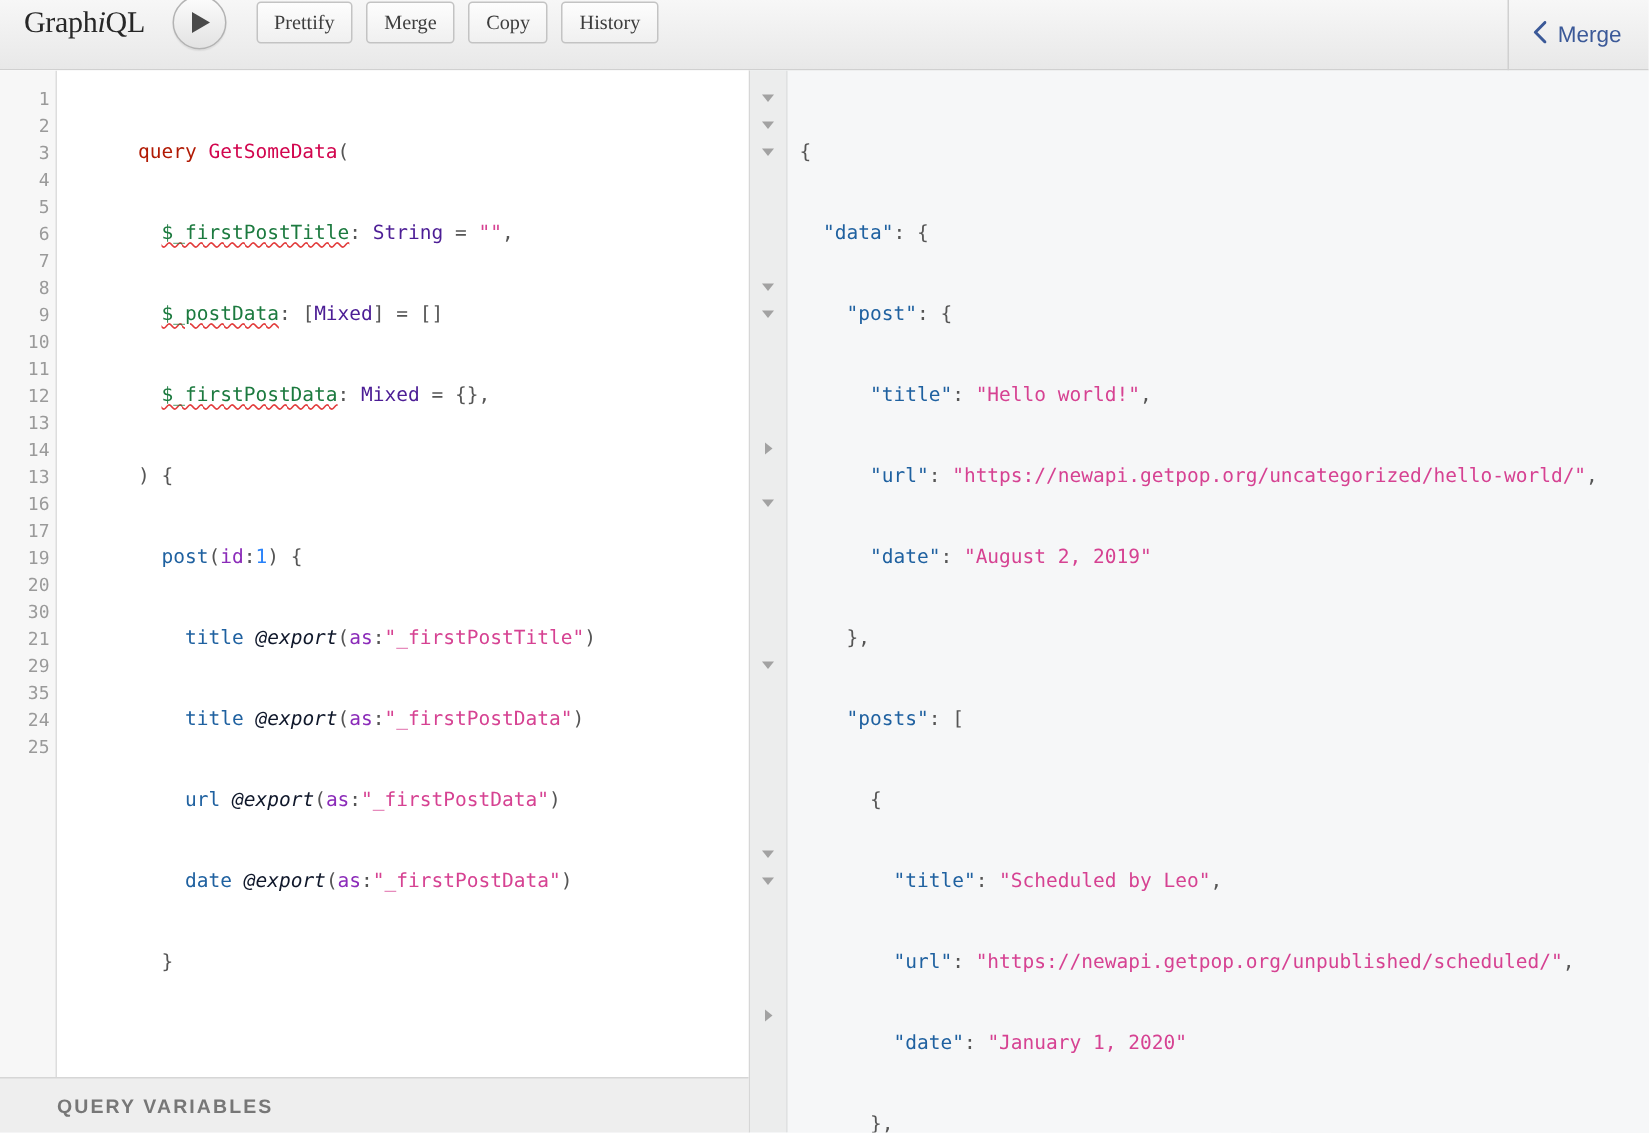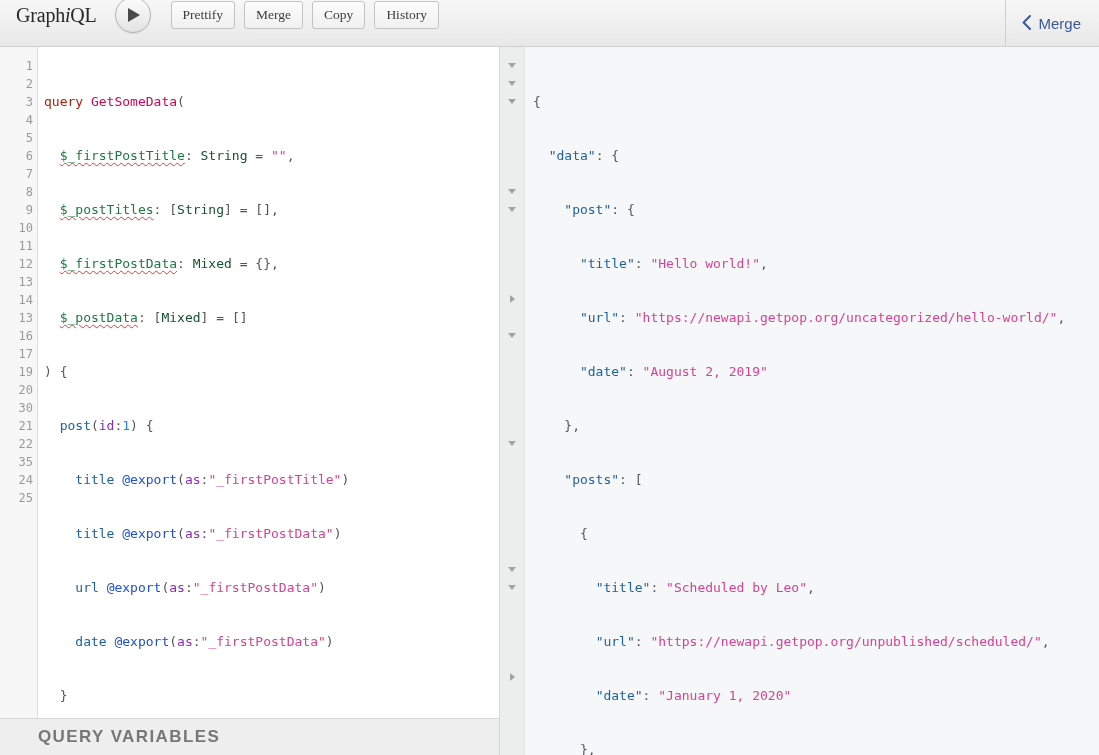--- a/index.html
+++ b/index.html
@@ -80,48 +80,48 @@
   }
   .gline{
     height:18px;line-height:18px;text-align:right;
     padding-right:4px;box-sizing:border-box;position:relative;
   }
   .code{
     flex:1 1 auto;padding:10px 0 0 6px;box-sizing:border-box;
     font-family:"DejaVu Sans Mono", monospace;font-size:13px;
     line-height:18px;color:#333;white-space:pre;overflow:hidden;
   }
-  .code .ln{height:18px;line-height:18px;white-space:pre;}
+  .code .ln{height:18px;line-height:18px;white-space:pre;margin-left:48px;}
 
   
   .t-kw{color:#b11a04;}          
   .t-def{color:#d2054e;}         
   .t-var{color:#1c7a3f;font-weight:normal;}  
-  .t-type{color:#14532d;}        
+  .t-type{color:#4c1d95;}        
   .t-punct{color:#555;}
   .t-str{color:#d64292;}
   .t-attr{color:#1f61a0;}        
-  .t-dir{color:#1d4ed8;}         
+  .t-dir{color:#0f172a;font-style:italic;}         
   .t-arg{color:#8b2bb9;}         
   .t-num{color:#2882f9;}
   .err{
     text-decoration:underline;
     text-decoration-style:wavy;
     text-decoration-color:#e23b3b;
     text-decoration-thickness:1px;
     text-underline-offset:2px;
   }
 
   .varbar{
     flex:0 0 auto;background:#eeeeee;border-top:1px solid #d6d6d6;
     height:37px;display:flex;align-items:center;
     padding-left:38px;box-sizing:border-box;
   }
   .varbar-title{
-    font-size:17px;font-weight:bold;letter-spacing:1.4px;
+    font-size:13px;font-weight:bold;letter-spacing:1.4px;
     color:#777;text-transform:uppercase;
     font-family:"Liberation Sans", sans-serif;
   }
 
   
   .right-pane{
     flex:1 1 auto;min-width:0;display:flex;
     background:#f6f7f8;overflow:hidden;position:relative;
   }
   .res-gutter{
@@ -208,32 +208,31 @@
           <div class="gline">12</div>
           <div class="gline">13</div>
           <div class="gline">14</div>
           <div class="gline">13</div>
           <div class="gline">16</div>
           <div class="gline">17</div>
           <div class="gline">19</div>
           <div class="gline">20</div>
           <div class="gline">30</div>
           <div class="gline">21</div>
-          <div class="gline">22</div>
+          <div class="gline">29</div>
           <div class="gline">35</div>
           <div class="gline">24</div>
           <div class="gline">25</div>
         </div>
 
         <div class="code">
           <div class="ln"><span class="t-kw">query</span> <span class="t-def">GetSomeData</span><span class="t-punct">(</span></div>
           <div class="ln">  <span class="t-var err">$_firstPostTitle</span><span class="t-punct">:</span> <span class="t-type">String</span> <span class="t-punct">=</span> <span class="t-str">""</span><span class="t-punct">,</span></div>
-          <div class="ln">  <span class="t-var err">$_postTitles</span><span class="t-punct">:</span> <span class="t-punct">[</span><span class="t-type">String</span><span class="t-punct">]</span> <span class="t-punct">=</span> <span class="t-punct">[],</span></div>
+          <div class="ln">  <span class="t-var err">$_postData</span><span class="t-punct">:</span> <span class="t-punct">[</span><span class="t-type">Mixed</span><span class="t-punct">]</span> <span class="t-punct">=</span> <span class="t-punct">[]</span></div>
           <div class="ln">  <span class="t-var err">$_firstPostData</span><span class="t-punct">:</span> <span class="t-type">Mixed</span> <span class="t-punct">=</span> <span class="t-punct">{},</span></div>
-          <div class="ln">  <span class="t-var err">$_postData</span><span class="t-punct">:</span> <span class="t-punct">[</span><span class="t-type">Mixed</span><span class="t-punct">]</span> <span class="t-punct">=</span> <span class="t-punct">[]</span></div>
           <div class="ln"><span class="t-punct">) {</span></div>
           <div class="ln">  <span class="t-attr">post</span><span class="t-punct">(</span><span class="t-arg">id</span><span class="t-punct">:</span><span class="t-num">1</span><span class="t-punct">) {</span></div>
           <div class="ln">    <span class="t-attr">title</span> <span class="t-dir">@export</span><span class="t-punct">(</span><span class="t-arg">as</span><span class="t-punct">:</span><span class="t-str">"_firstPostTitle"</span><span class="t-punct">)</span></div>
           <div class="ln">    <span class="t-attr">title</span> <span class="t-dir">@export</span><span class="t-punct">(</span><span class="t-arg">as</span><span class="t-punct">:</span><span class="t-str">"_firstPostData"</span><span class="t-punct">)</span></div>
           <div class="ln">    <span class="t-attr">url</span> <span class="t-dir">@export</span><span class="t-punct">(</span><span class="t-arg">as</span><span class="t-punct">:</span><span class="t-str">"_firstPostData"</span><span class="t-punct">)</span></div>
           <div class="ln">    <span class="t-attr">date</span> <span class="t-dir">@export</span><span class="t-punct">(</span><span class="t-arg">as</span><span class="t-punct">:</span><span class="t-str">"_firstPostData"</span><span class="t-punct">)</span></div>
           <div class="ln">  <span class="t-punct">}</span></div>
           
           
           

